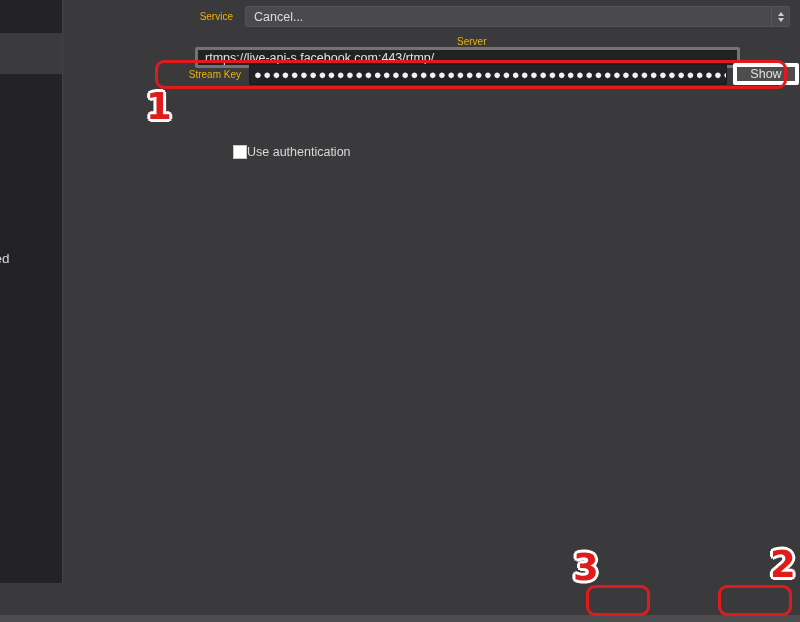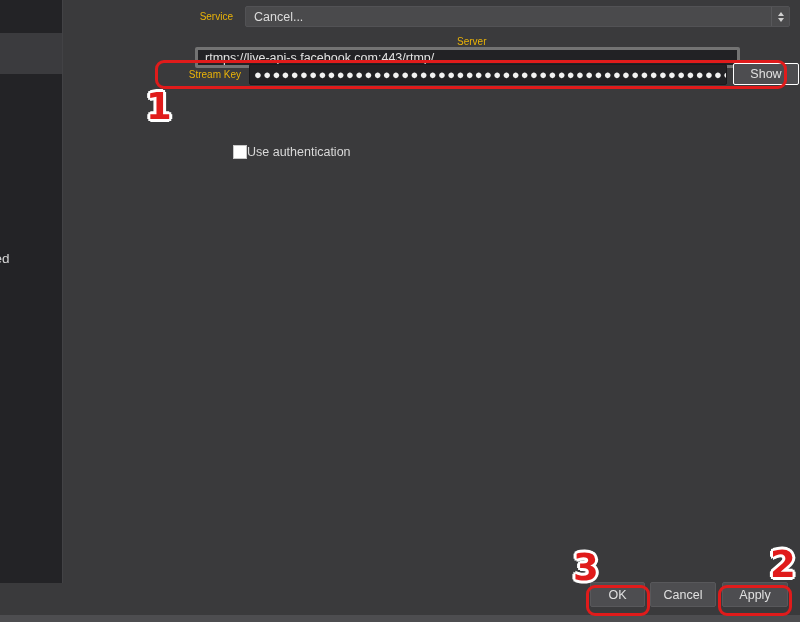--- a/index.html
+++ b/index.html
@@ -166,21 +166,21 @@
     letter-spacing: 1.35px;
     font-size: 13px;
     line-height: 1;
     white-space: nowrap;
   }
   .btn-show {
     margin-left: 6px;
     width: 66px;
     height: 22px;
     background: #4d4d50;
-    border: 1px solid #ffffff;
+    border: 4px solid #ffffff;
     border-radius: 2px;
     box-sizing: border-box;
     color: #e0e0e0;
     font-size: 12.5px;
     display: flex;
     align-items: center;
     justify-content: center;
   }
 
   
@@ -300,25 +300,20 @@
       <div class="key-input">●●●●●●●●●●●●●●●●●●●●●●●●●●●●●●●●●●●●●●●●●●●●●●●●●●●●●●●●●●●●●●●●●●●●●●●●●●●●●●●●●●●●●●●●</div>
       <div class="btn-show">Show</div>
     </div>
 
     <div class="row row-auth">
       <div class="checkbox"></div>
       <div class="auth-label">Use authentication</div>
     </div>
   </div>
 
-  <div class="button-bar">
-    <div class="btn btn-ok">OK</div>
-    <div class="btn btn-cancel">Cancel</div>
-    <div class="btn btn-apply">Apply</div>
-  </div>
   <div class="bottom-strip"></div>
 
   <div class="annot-box" style="left:155px; top:60px; width:632px; height:29px;"></div>
   <div class="annot-num" style="left:146px; top:88px; font-size:37px;">1</div>
 
   <div class="annot-box" style="left:718px; top:585px; width:74px; height:31px;"></div>
   <div class="annot-num" style="left:770px; top:546px; font-size:37px;">2</div>
 
   <div class="annot-box" style="left:586px; top:585px; width:64px; height:31px;"></div>
   <div class="annot-num" style="left:573px; top:549px; font-size:37px;">3</div>

